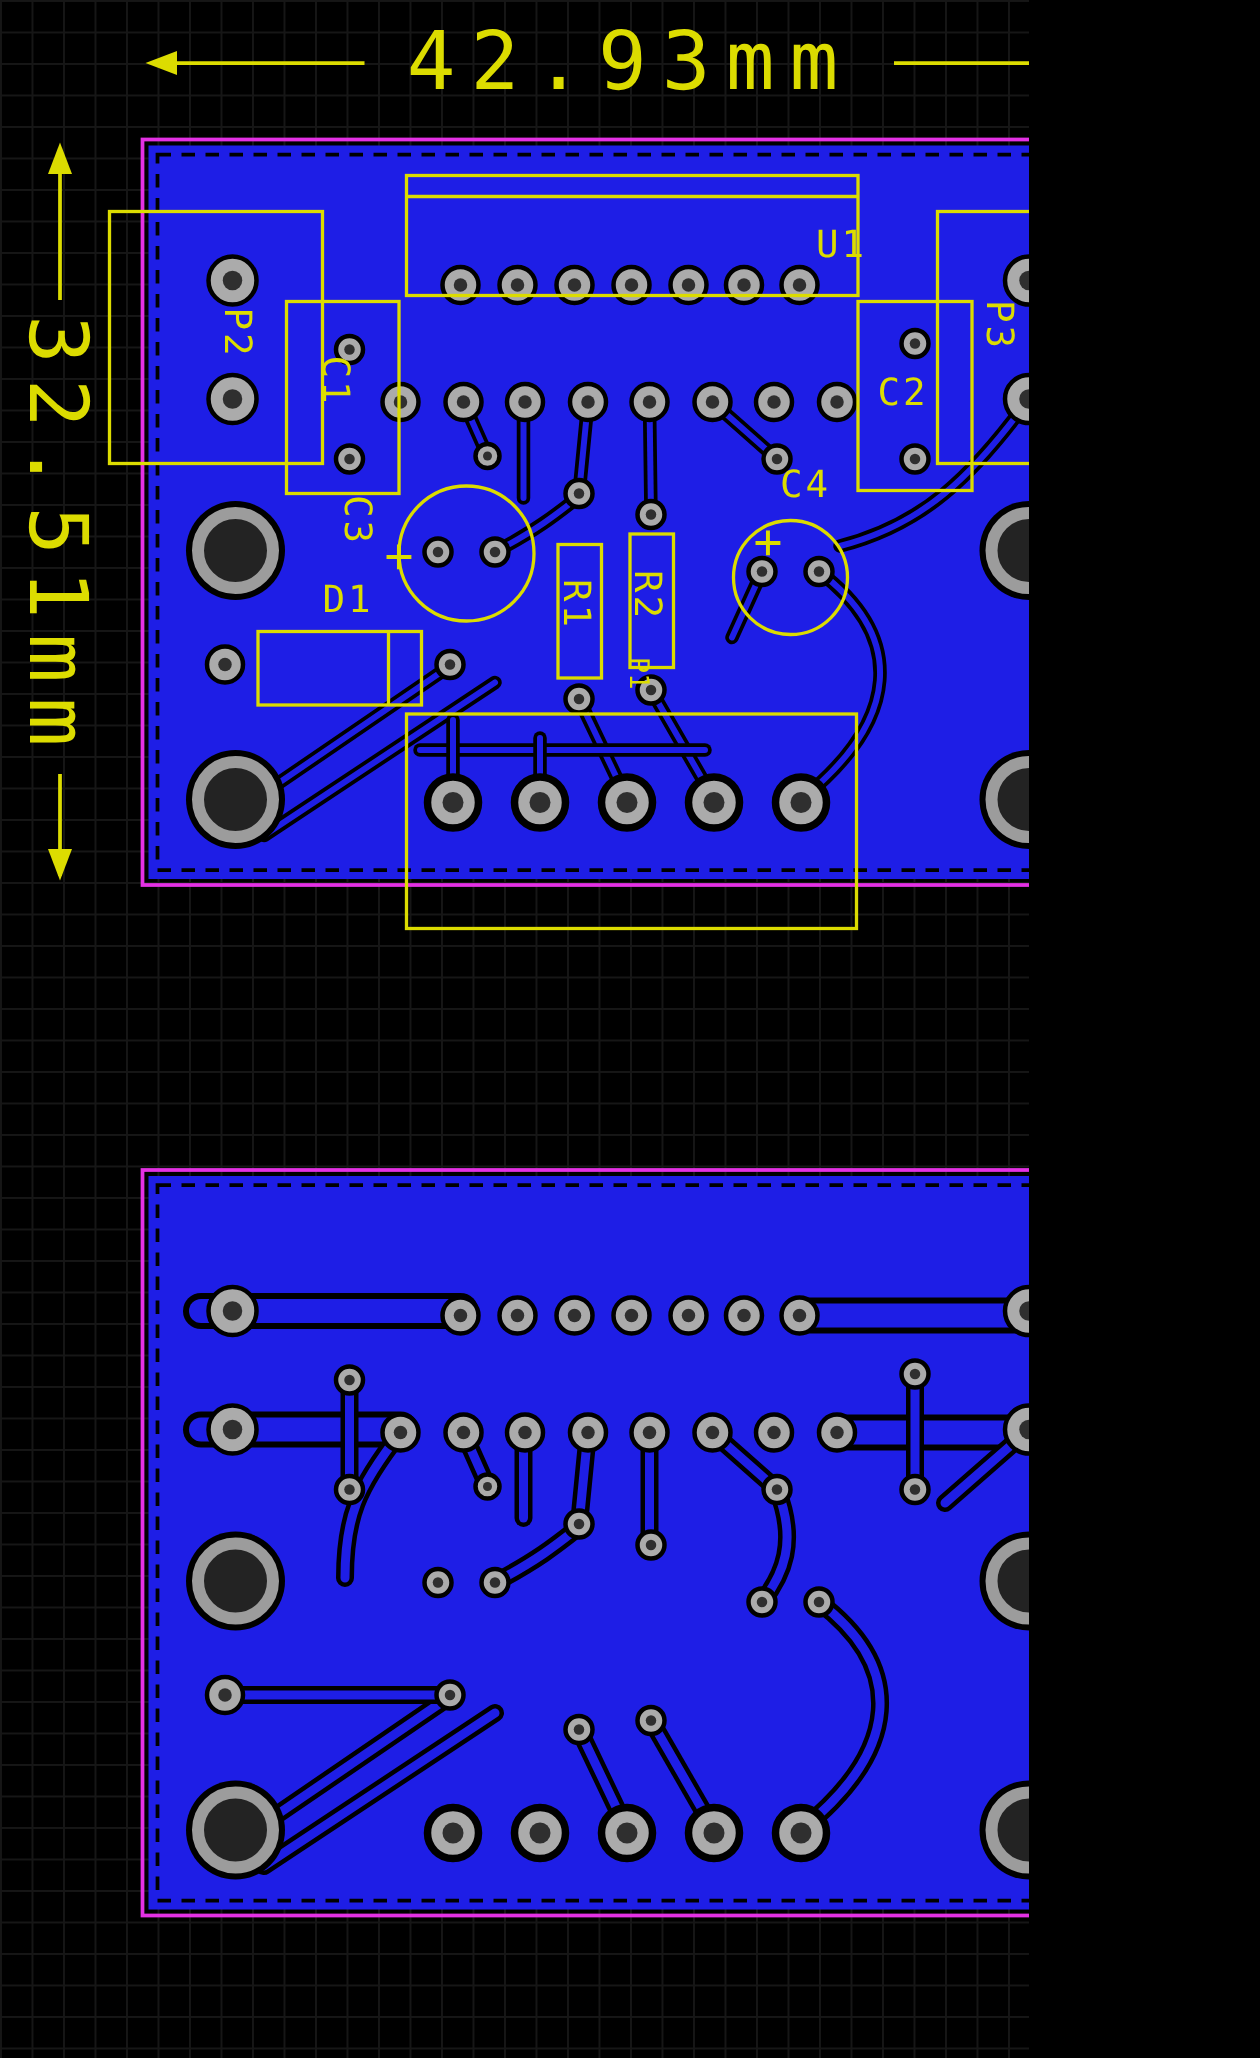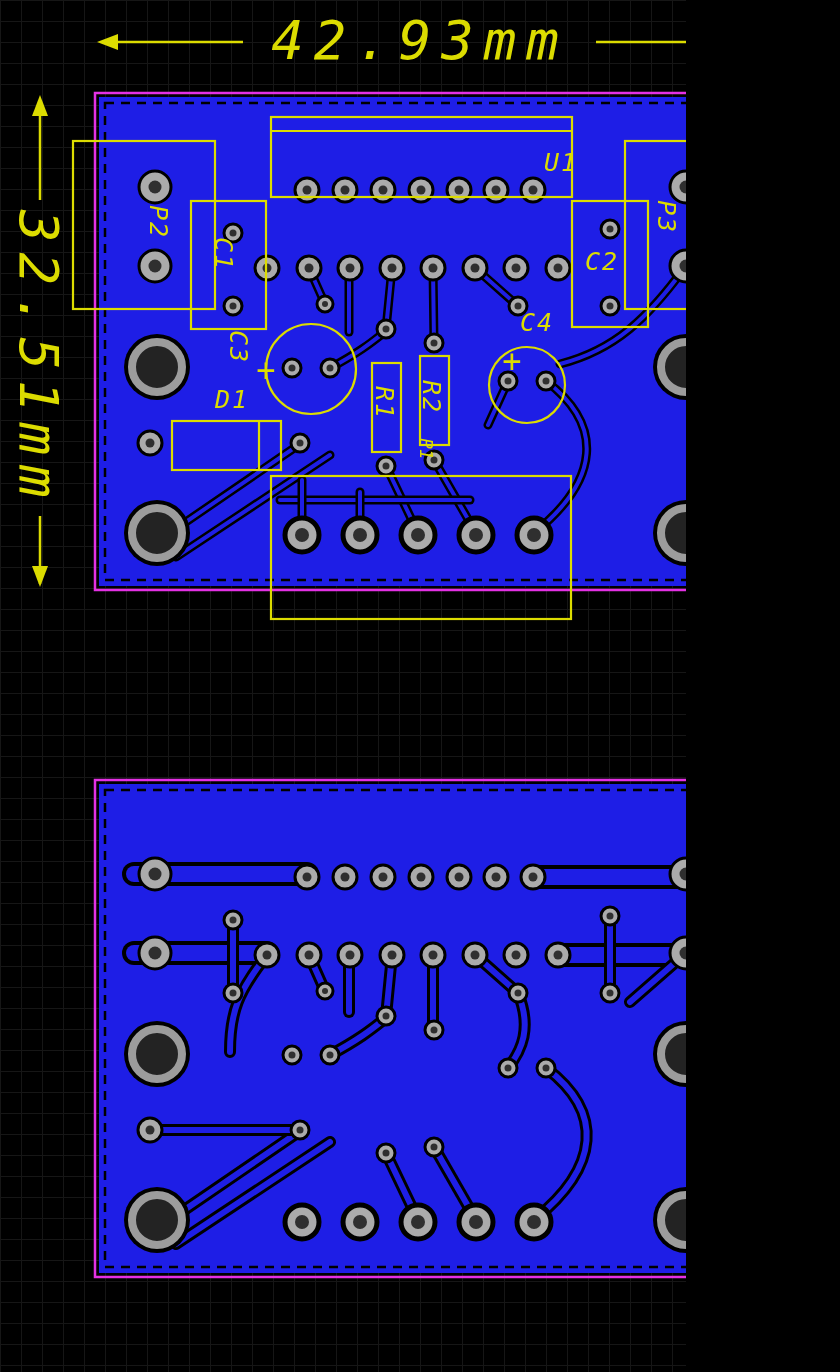--- a/index.html
+++ b/index.html
@@ -5,21 +5,20 @@
   html,body{margin:0;padding:0;background:#000;}
   .stage{
     position:relative;
     width:686px;height:1372px;
     background-color:#000;
     background-image:
       linear-gradient(to right, var(--grid,#161616) 1px, transparent 1px),
       linear-gradient(to bottom, var(--grid,#161616) 1px, transparent 1px);
     background-size:21px 21px;
     overflow:hidden;
-    font-style:italic;
   }
   svg{position:absolute;left:0;top:0;}
   .copper{fill:var(--copper,#1e1ee6);}
   .edge{fill:none;stroke:var(--board-outline,#e431e4);stroke-width:2.5;}
   .pour-dash{fill:none;stroke:#000;stroke-width:2.5;stroke-dasharray:9 7;}
   .silk{fill:none;stroke:var(--silkscreen,#dcdc00);stroke-width:2.2;}
   .silk-text{fill:var(--silkscreen,#dcdc00);font-family:"DejaVu Sans Mono",monospace;font-size:25px;letter-spacing:2px;}
   .silk-text-sm{fill:var(--silkscreen,#dcdc00);font-family:"DejaVu Sans Mono",monospace;font-size:18px;}
   .silk-plus{fill:var(--silkscreen,#dcdc00);font-family:"DejaVu Sans Mono",monospace;font-size:32px;}
   .dim-line{stroke:var(--dimension,#dcdc00);stroke-width:2.5;}

